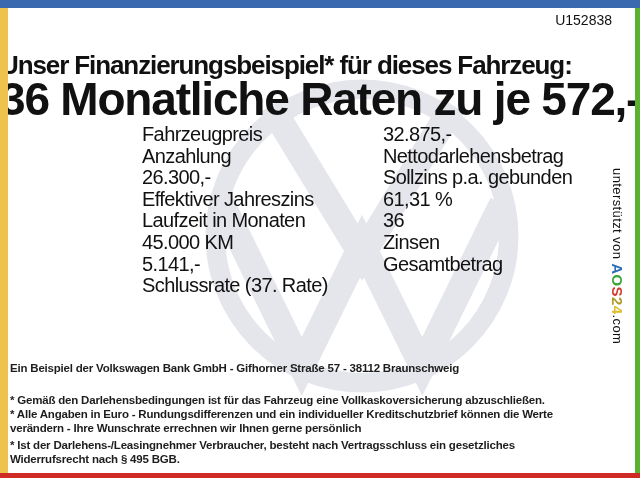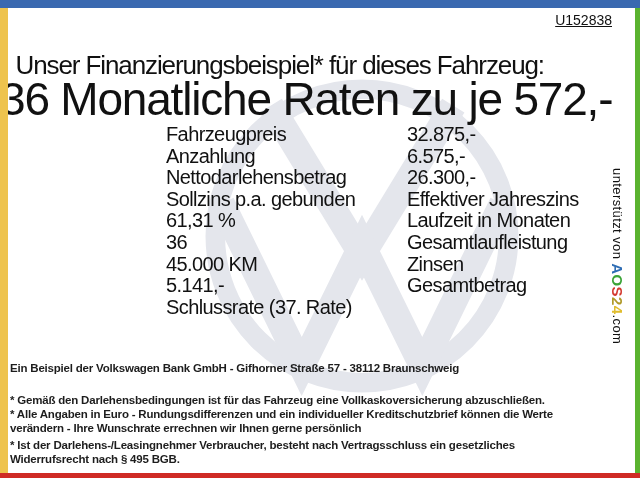--- a/index.html
+++ b/index.html
@@ -22,35 +22,35 @@
   
   .watermark{
     position:absolute;left:199px;top:73px;width:326px;height:326px;
     z-index:0;pointer-events:none;
   }
 
   .layer{position:absolute;z-index:2;}
 
   .doc-id{
     top:12px;right:28px;
-    font-size:14px;letter-spacing:0;text-decoration:underline;
+    font-size:14px;letter-spacing:0;
   }
 
-  .title-wrap{top:50px;left:0;width:544px;text-align:right;}
+  .title-wrap{top:50px;left:0;width:544px;text-align:right;font-weight:bold;}
   .title-line1{
     font-size:26px;letter-spacing:-1.1px;line-height:30px;white-space:nowrap;
   }
   .title-line2{
     font-size:46px;letter-spacing:-1.2px;line-height:39px;white-space:nowrap;
   }
 
   .fin-table{
     top:124px;left:142px;
     display:grid;grid-template-columns:241px auto;
-    font-size:20px;line-height:21.6px;letter-spacing:-0.6px;margin-left:24px;
+    font-size:20px;line-height:21.6px;letter-spacing:-0.6px;
   }
   .fin-table .cell{white-space:nowrap;}
 
   .footer-line{
     left:10px;width:620px;text-align:left;
     font-weight:bold;font-size:11.5px;line-height:13.5px;
     letter-spacing:-0.2px;color:#1d1d1d;white-space:nowrap;
   }
   .bank-line{top:362px;}
   .fn1{top:394px;}
@@ -91,29 +91,27 @@
 
   <div class="layer title-wrap">
     <div class="title-line1">Unser Finanzierungsbeispiel* für dieses Fahrzeug:</div>
     <div class="title-line2">36 Monatliche Raten zu je 572,-</div>
   </div>
 
   <div class="layer fin-table">
     <div class="cell">Fahrzeugpreis</div>
     <div class="cell">32.875,-</div>
     <div class="cell">Anzahlung</div>
-    <div class="cell">6.575,-</div>
     <div class="cell">Nettodarlehensbetrag</div>
     <div class="cell">26.300,-</div>
     <div class="cell">Sollzins p.a. gebunden</div>
     <div class="cell">Effektiver Jahreszins</div>
     <div class="cell">61,31 %</div>
     <div class="cell">Laufzeit in Monaten</div>
     <div class="cell">36</div>
-    <div class="cell">Gesamtlaufleistung</div>
     <div class="cell">45.000 KM</div>
     <div class="cell">Zinsen</div>
     <div class="cell">5.141,-</div>
     <div class="cell">Gesamtbetrag</div>
     <div class="cell">Schlussrate (37. Rate)</div>
   </div>
 
   <div class="layer footer-line bank-line">Ein Beispiel der Volkswagen Bank GmbH - Gifhorner Straße 57 - 38112 Braunschweig</div>
   <div class="layer footer-line fn1">* Gemäß den Darlehensbedingungen ist für das Fahrzeug eine Vollkaskoversicherung abzuschließen.</div>
   <div class="layer footer-line fn2a">* Alle Angaben in Euro - Rundungsdifferenzen und ein individueller Kreditschutzbrief können die Werte</div>

